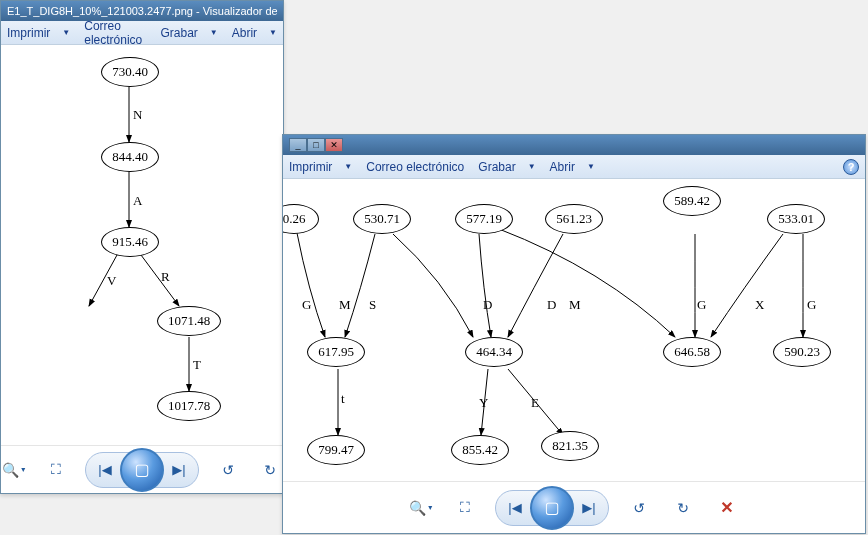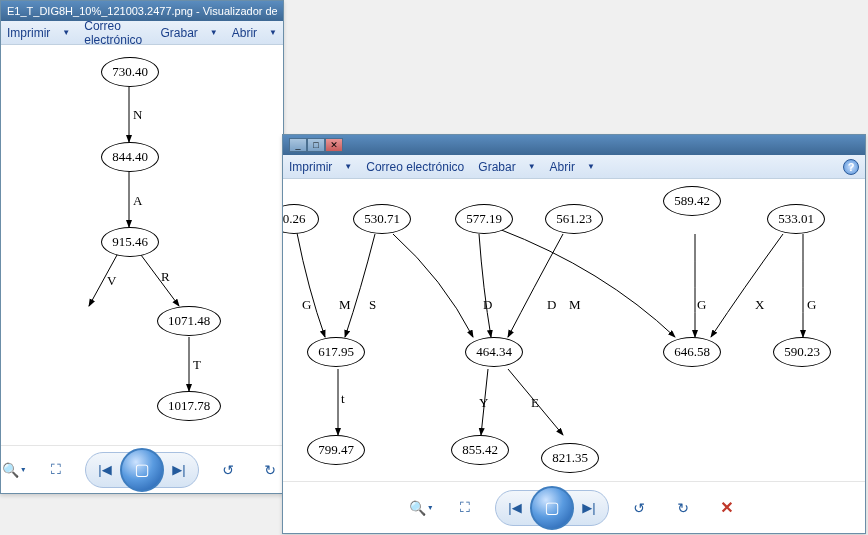--- a/index.html
+++ b/index.html
@@ -165,21 +165,21 @@
     <div class="node" style="left:380px;top:7px;width:58px;height:30px">589.42</div>
     <div class="node" style="left:484px;top:25px;width:58px;height:30px">533.01</div>
 
     <div class="node" style="left:24px;top:158px;width:58px;height:30px">617.95</div>
     <div class="node" style="left:182px;top:158px;width:58px;height:30px">464.34</div>
     <div class="node" style="left:380px;top:158px;width:58px;height:30px">646.58</div>
     <div class="node" style="left:490px;top:158px;width:58px;height:30px">590.23</div>
 
     <div class="node" style="left:24px;top:256px;width:58px;height:30px">799.47</div>
     <div class="node" style="left:168px;top:256px;width:58px;height:30px">855.42</div>
-    <div class="node" style="left:258px;top:264px;width:58px;height:30px">821.35</div>
+    <div class="node" style="left:258px;top:252px;width:58px;height:30px">821.35</div>
 
     <span class="edge-label" style="left:19px;top:118px">G</span>
     <span class="edge-label" style="left:56px;top:118px">M</span>
     <span class="edge-label" style="left:86px;top:118px">S</span>
     <span class="edge-label" style="left:200px;top:118px">D</span>
     <span class="edge-label" style="left:264px;top:118px">D</span>
     <span class="edge-label" style="left:286px;top:118px">M</span>
     <span class="edge-label" style="left:414px;top:118px">G</span>
     <span class="edge-label" style="left:472px;top:118px">X</span>
     <span class="edge-label" style="left:524px;top:118px">G</span>

